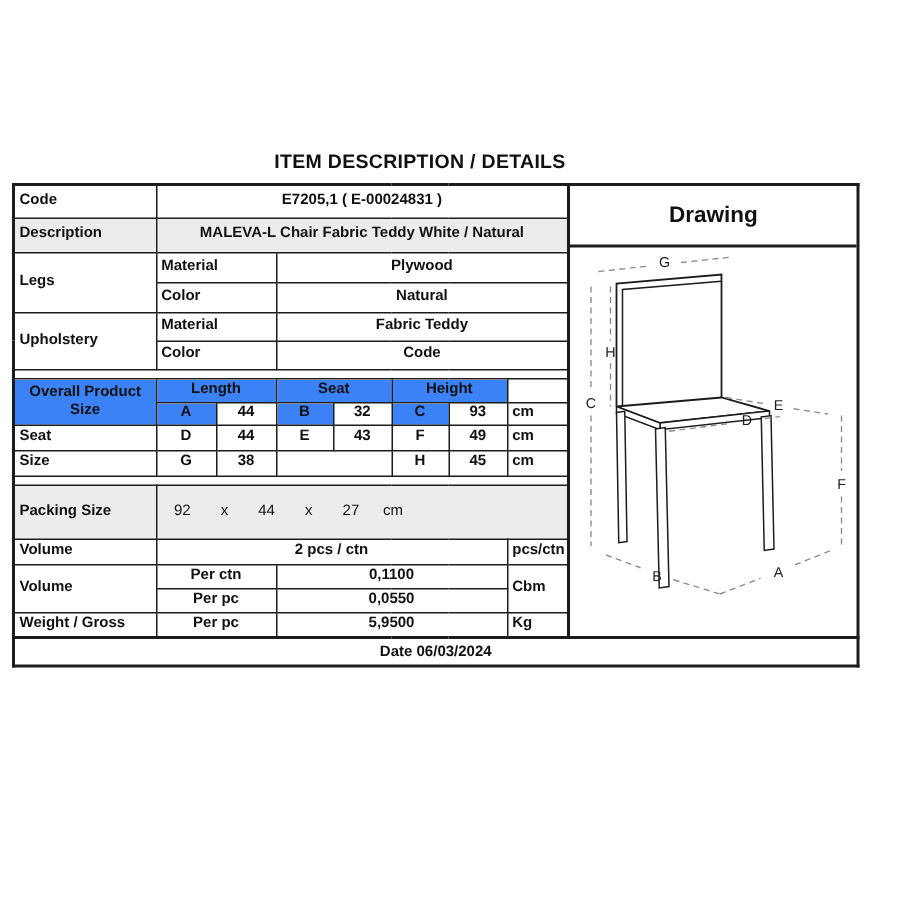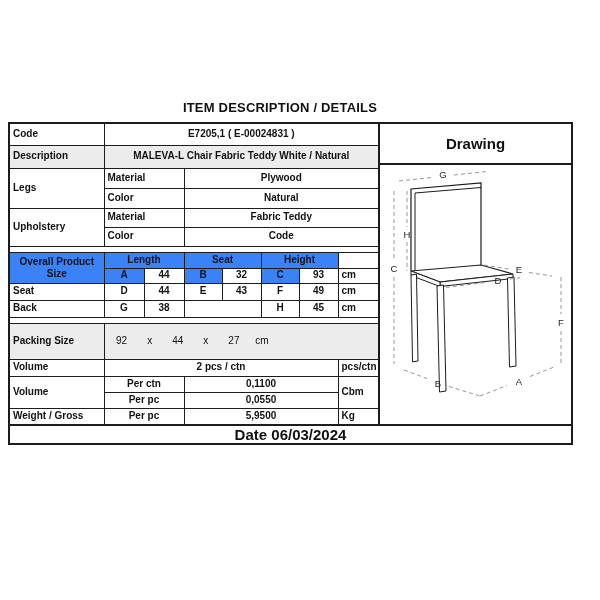--- a/index.html
+++ b/index.html
@@ -44,21 +44,21 @@
     height:39px;border-bottom:2px solid #1c1c1c;display:flex;
     align-items:center;justify-content:center;
     font-size:15px;font-weight:bold;
   }
   .drawing-area{flex:1;position:relative;}
   .drawing-area svg{position:absolute;left:0;top:0;}
 
   
   .date-row{
     border:2px solid #1c1c1c;border-top:none;height:17px;line-height:17px;
-    text-align:center;font-size:15px;font-weight:bold;background:#fff;
+    text-align:center;font-size:10px;font-weight:bold;background:#fff;
   }
 </style>
 </head>
 <body>
 
 <div class="page-title">ITEM DESCRIPTION / DETAILS</div>
 
 <div class="sheet">
   <div class="row-main">
 
@@ -123,21 +123,21 @@
         <td class="lbl">Seat</td>
         <td class="bctr">D</td>
         <td class="ctr">44</td>
         <td class="bctr">E</td>
         <td class="ctr">43</td>
         <td class="bctr">F</td>
         <td class="ctr">49</td>
         <td class="unit">cm</td>
       </tr>
       <tr style="height:17px">
-        <td class="lbl">Back</td>
+        <td class="lbl">Size</td>
         <td class="bctr">G</td>
         <td class="ctr">38</td>
         <td class="ctr" colspan="2"></td>
         <td class="bctr">H</td>
         <td class="ctr">45</td>
         <td class="unit">cm</td>
       </tr>
       <tr class="spacer">
             <td colspan="8"></td>
           </tr>

